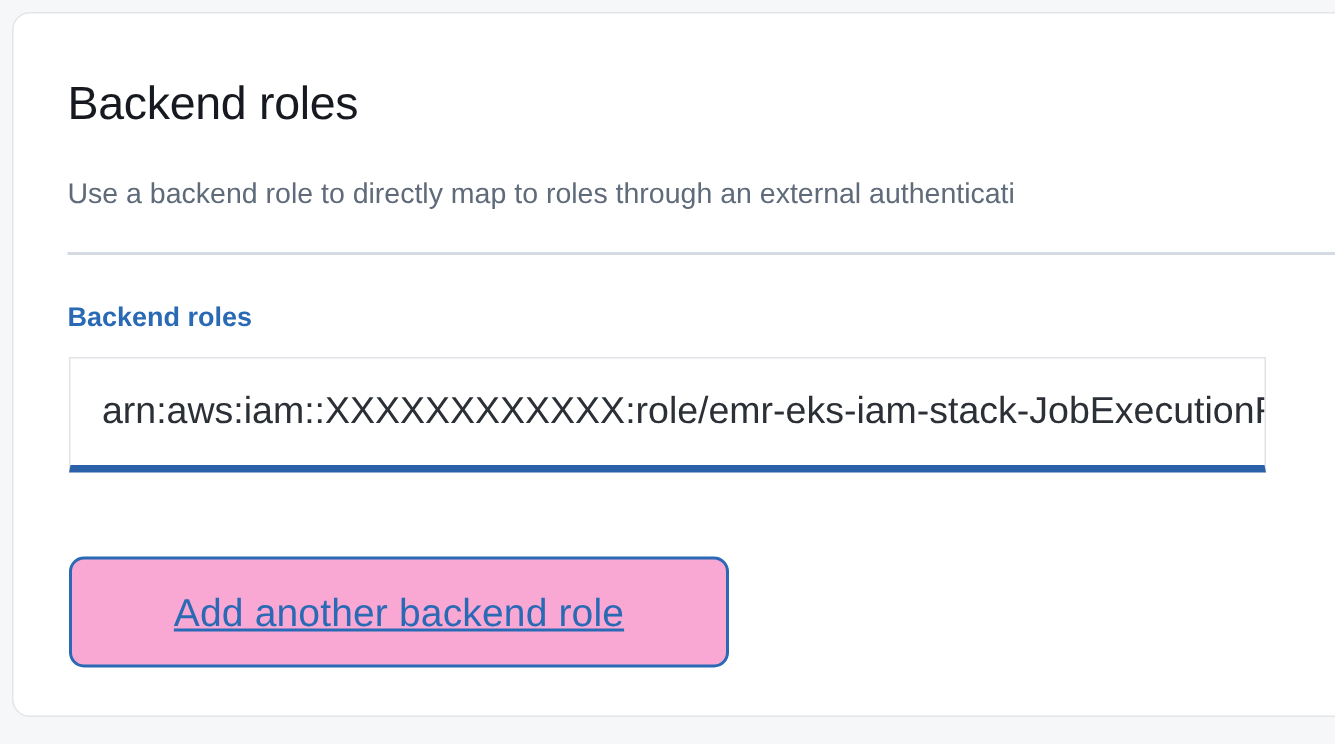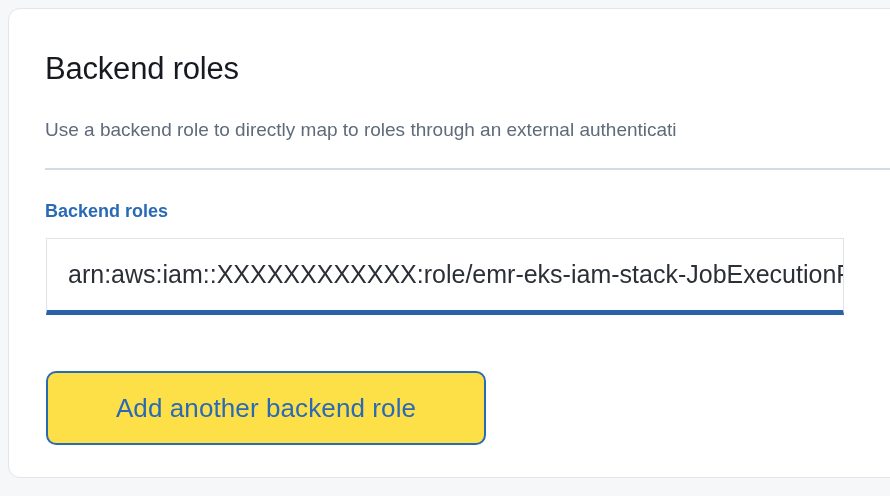--- a/index.html
+++ b/index.html
@@ -119,34 +119,35 @@
     text-overflow: clip;
   }
 
   .add-button {
     position: absolute;
     left: 1px;
     top: 362px;
     width: 440px;
     height: 74px;
     box-sizing: border-box;
-    background: #fde047;
+    background: #f9a8d4;
     border: 2px solid #2a6ab5;
     border-radius: 10px;
     color: #2a6ab5;
     font-family: "Liberation Sans", sans-serif;
     font-size: 26px;
     line-height: 30px;
     font-weight: 400;
     letter-spacing: 0.1px;
     cursor: pointer;
     padding: 0;
     display: flex;
     align-items: center;
     justify-content: center;
+    text-decoration: underline;
   }
 </style>
 </head>
 <body>
 
 <div class="page">
 
   <div class="card">
     <div class="card-inner">
 

